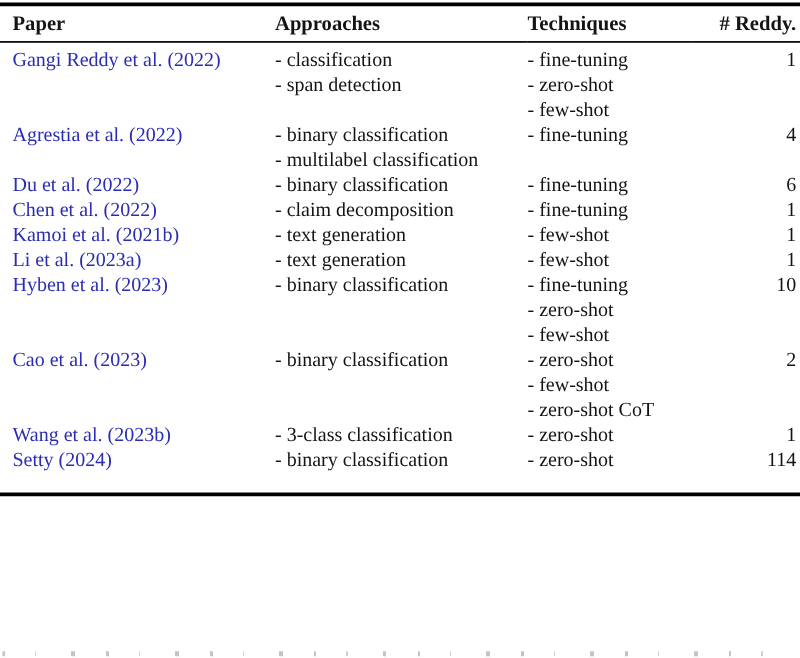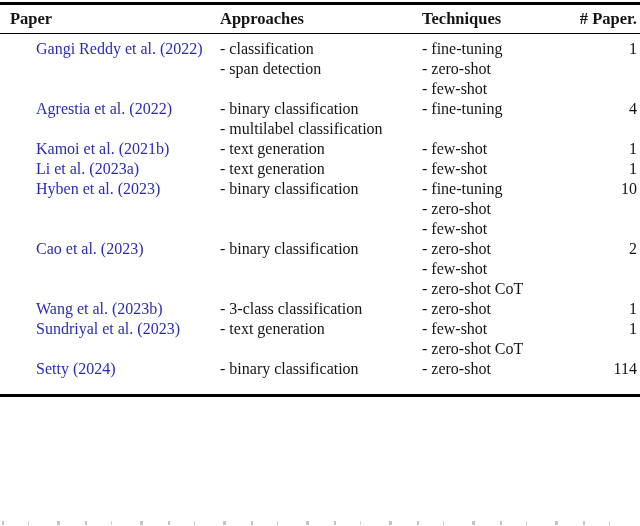--- a/index.html
+++ b/index.html
@@ -66,21 +66,20 @@
   .line {
     height: 20px;
     line-height: 20px;
     white-space: nowrap;
     overflow: hidden;
   }
   a.cite {
     color: var(--link-color);
     text-decoration: none;
     cursor: pointer;
-    margin-left: 26px;
   }
   .cropped-caption {
     position: absolute;
     left: 2px;
     bottom: 1px;
     width: 636px;
     height: 4px;
     opacity: 0.5;
     background:
       repeating-linear-gradient(to right,
@@ -100,21 +99,21 @@
       <col class="c-paper">
       <col class="c-approaches">
       <col class="c-techniques">
       <col class="c-lang">
     </colgroup>
     <thead>
       <tr>
         <th class="col-paper">Paper</th>
         <th class="col-approaches">Approaches</th>
         <th class="col-techniques">Techniques</th>
-        <th class="col-lang"># Paper.</th>
+        <th class="col-lang"># Reddy.</th>
       </tr>
     </thead>
     <tbody>
         <tr>
           <td class="col-paper">
             <div class="line"><a class="cite">Gangi Reddy et al. (2022)</a></div>
           </td>
           <td class="col-approaches">
             <div class="line">- classification</div>
             <div class="line">- span detection</div>
@@ -138,20 +137,48 @@
           </td>
           <td class="col-techniques">
             <div class="line">- fine-tuning</div>
           </td>
           <td class="col-lang">
             <div class="line">4</div>
           </td>
         </tr>
         <tr>
           <td class="col-paper">
+            <div class="line"><a class="cite">Du et al. (2022)</a></div>
+          </td>
+          <td class="col-approaches">
+            <div class="line">- binary classification</div>
+          </td>
+          <td class="col-techniques">
+            <div class="line">- fine-tuning</div>
+          </td>
+          <td class="col-lang">
+            <div class="line">6</div>
+          </td>
+        </tr>
+        <tr>
+          <td class="col-paper">
+            <div class="line"><a class="cite">Chen et al. (2022)</a></div>
+          </td>
+          <td class="col-approaches">
+            <div class="line">- claim decomposition</div>
+          </td>
+          <td class="col-techniques">
+            <div class="line">- fine-tuning</div>
+          </td>
+          <td class="col-lang">
+            <div class="line">1</div>
+          </td>
+        </tr>
+        <tr>
+          <td class="col-paper">
             <div class="line"><a class="cite">Kamoi et al. (2021b)</a></div>
           </td>
           <td class="col-approaches">
             <div class="line">- text generation</div>
           </td>
           <td class="col-techniques">
             <div class="line">- few-shot</div>
           </td>
           <td class="col-lang">
             <div class="line">1</div>
@@ -205,35 +232,20 @@
         </tr>
         <tr>
           <td class="col-paper">
             <div class="line"><a class="cite">Wang et al. (2023b)</a></div>
           </td>
           <td class="col-approaches">
             <div class="line">- 3-class classification</div>
           </td>
           <td class="col-techniques">
             <div class="line">- zero-shot</div>
-          </td>
-          <td class="col-lang">
-            <div class="line">1</div>
-          </td>
-        </tr>
-        <tr>
-          <td class="col-paper">
-            <div class="line"><a class="cite">Sundriyal et al. (2023)</a></div>
-          </td>
-          <td class="col-approaches">
-            <div class="line">- text generation</div>
-          </td>
-          <td class="col-techniques">
-            <div class="line">- few-shot</div>
-            <div class="line">- zero-shot CoT</div>
           </td>
           <td class="col-lang">
             <div class="line">1</div>
           </td>
         </tr>
         <tr>
           <td class="col-paper">
             <div class="line"><a class="cite">Setty (2024)</a></div>
           </td>
           <td class="col-approaches">

